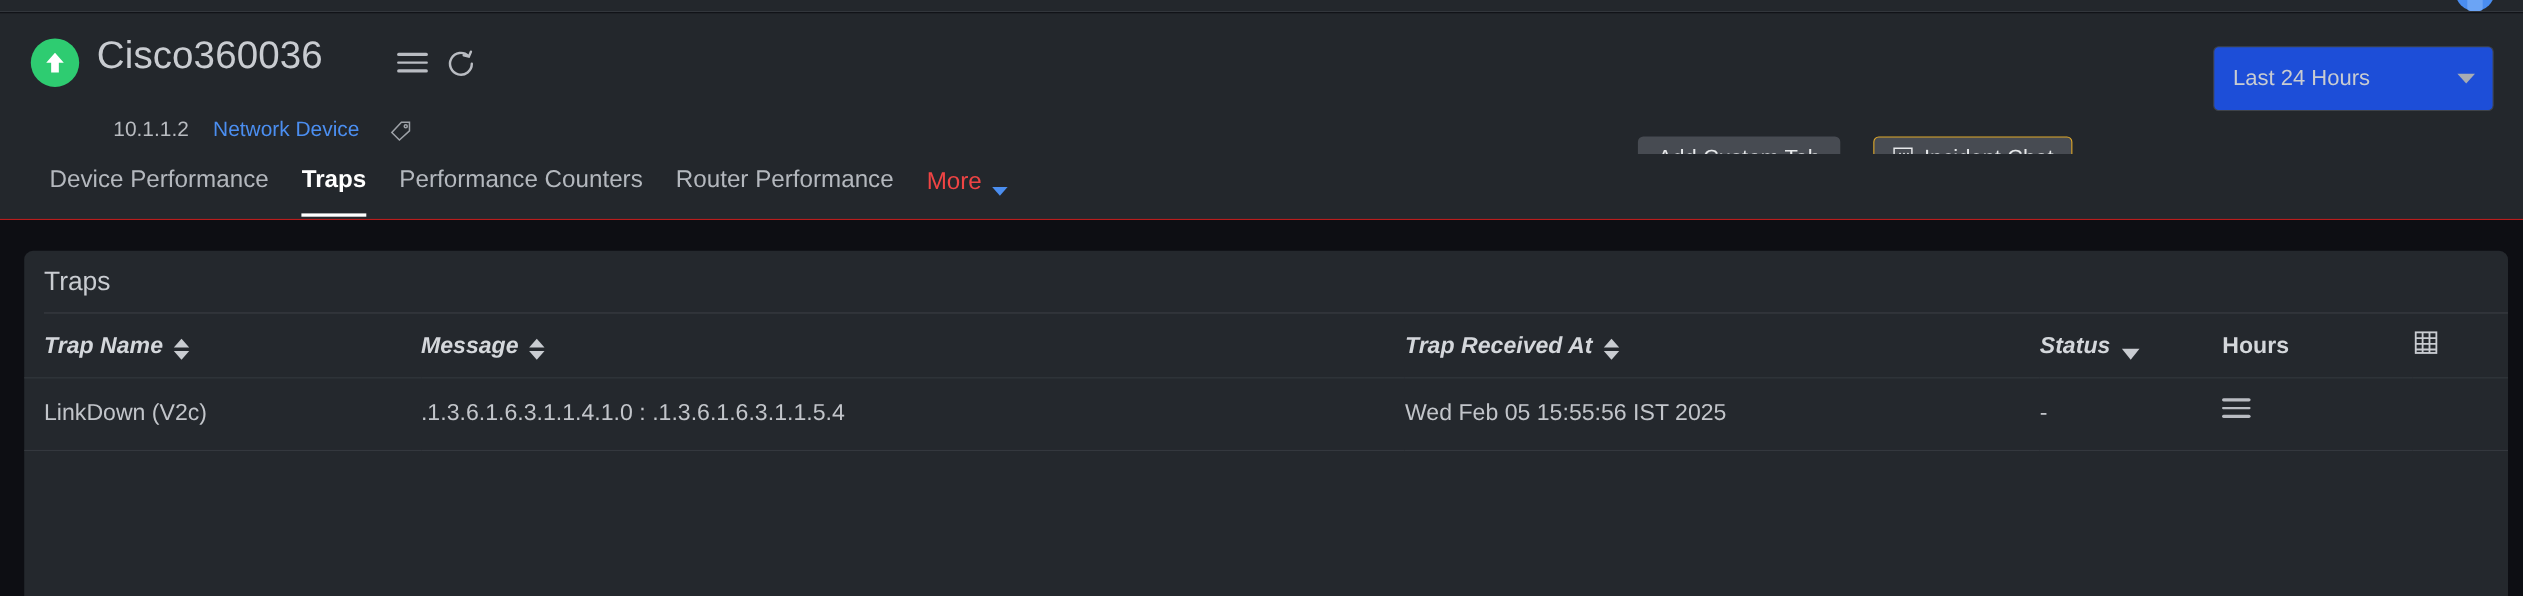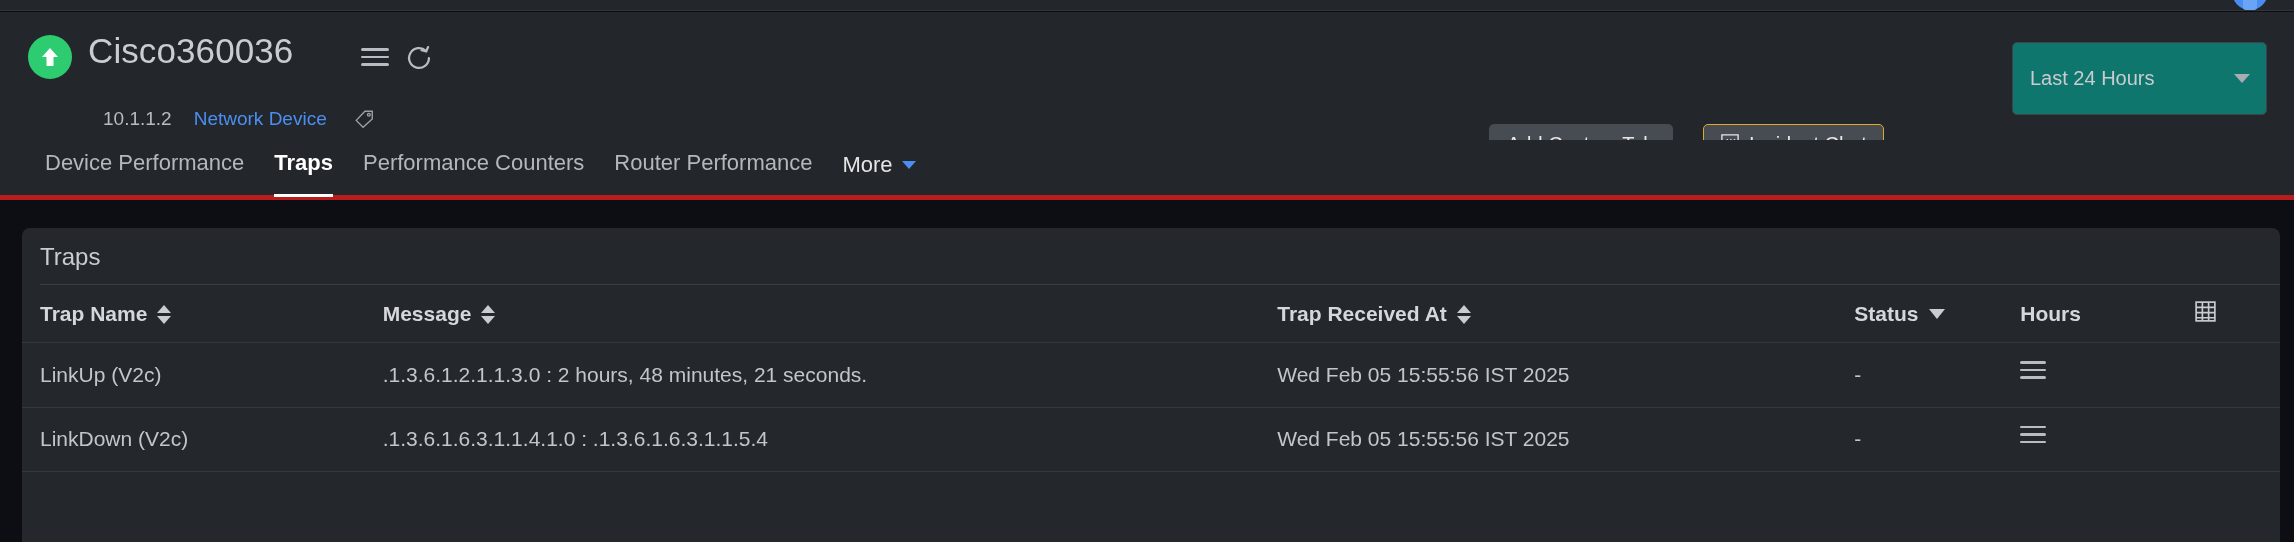--- a/index.html
+++ b/index.html
@@ -56,22 +56,22 @@
   }
 
   .sub-row { position: absolute; left: 103px; top: 96px; display:flex; align-items:center; }
   .ip-text { font-size: 19px; color: #b8bbc0; }
   .dev-type { font-size: 19px; color: #4b8ef0; margin-left: 22px; cursor:pointer; }
   .tag-icon { margin-left: 26px; width: 22px; height: 22px; }
 
   
   .time-select {
     position: absolute; right: 27px; top: 30px;
-    width: 255px; height: 73px;
-    background: #0f766e;
+    width: 255px; height: 59px;
+    background: #1d4ed8;
     border: 1px solid #3e434a; border-radius: 5px;
     display:flex; align-items:center; justify-content:space-between;
     padding: 0 16px 0 17px; cursor: pointer;
   }
   .time-select .label { font-size: 20px; color: #c9ccd1; }
   .caret-down { width:0;height:0;border-left:8px solid transparent;border-right:8px solid transparent;border-top:9px solid #a8acb3; }
 
   
   .add-tab-btn {
     position: absolute; left: 1489px; top: 112px;
@@ -84,33 +84,33 @@
     position: absolute; left: 1703px; top: 112px;
     height: 41px; padding: 0 16px;
     background: #474b52; border: 1.5px solid #e0a92a; border-radius: 5px;
     color: #e6e8ea; font-size: 20px; font-family: "Liberation Sans", sans-serif;
     cursor: pointer; display:flex; align-items:center; gap: 9px;
   }
 
   
   .tabbar {
     position: absolute; top: 140px; left: 0; width: 2294px; height: 60px;
-    background: #23272c; border-bottom: 5px solid #b91c1c;
+    background: #23272c; border-bottom: 1px solid #b91c1c;
     display:flex; align-items:flex-start;
   }
   .tab {
     position: relative; font-size: 22px; color: #b4b8be;
     padding: 10px 0 21px 0; margin-right: 30px; cursor: pointer; white-space: nowrap;
   }
   .tab:first-child { margin-left: 45px; }
   .tab.active { color: #ffffff; font-weight: 600; }
   .tab.active::after {
     content:""; position:absolute; left:0; right:0; bottom:0; height:3px; background:#ffffff;
   }
-  .tab.more { color: #e5e5e5; display:flex; align-items:center; gap:9px; padding-top:12px;}
+  .tab.more { color: #ef4444; display:flex; align-items:flex-end; gap:9px; padding-top:12px;}
   .tab.more .caret { width:0;height:0;border-left:7px solid transparent;border-right:7px solid transparent;border-top:8px solid #4b8ef0; }
 
   
   .panel {
     position: absolute; left: 22px; top: 228px; width: 2258px; height: 314px;
     background: #24282d; border-radius: 8px 8px 0 0;
   }
   .panel-title {
     position: absolute; left: 18px; top: 15px;
     font-size: 24px; color: #c9ccd1;
@@ -142,21 +142,21 @@
   th.c-act, td.c-act   { padding-left: 0px; }
 
   .link-cell { color: #4b8ef0; cursor: pointer; }
 
   .sorter { display:inline-flex; flex-direction:column; gap:3px; margin-left: 10px; vertical-align: middle; cursor:pointer;}
   .sorter .up { width:0;height:0;border-left:7px solid transparent;border-right:7px solid transparent;border-bottom:8px solid #c9ccd1; }
   .sorter .dn { width:0;height:0;border-left:7px solid transparent;border-right:7px solid transparent;border-top:8px solid #c9ccd1; }
   .sorter-single { display:inline-block; margin-left:10px; width:0;height:0;
     border-left:8px solid transparent;border-right:8px solid transparent;border-top:10px solid #c9ccd1; vertical-align: middle; cursor:pointer;}
 
-  .hdr-flex { display:inline-flex; align-items:center; }
+  .hdr-flex { display:inline-flex; align-items:flex-end;font-style:italic; }
 
   .action-menu-icon { display:inline-block; width:26px; cursor:pointer; }
   .action-menu-icon span { display:block; height:2.5px; background:#b9bcc2; border-radius:2px; margin-bottom:5px; }
 
   .grid-icon { width: 25px; height: 25px; cursor:pointer; }
 
   .empty-row td { height: 46px; border-top: 1px solid #34383e; }
 </style>
 </head>
 <body>
@@ -275,30 +275,20 @@
           <span class="grid-icon">
             <svg width="25" height="25" viewBox="0 0 24 24" fill="none" stroke="#c9ccd1" stroke-width="1.6">
               <rect x="3" y="3" width="18" height="18"></rect>
               <path d="M3 8h18M3 13h18M3 18h18M9 3v18M15 3v18"></path>
             </svg>
           </span>
         </th>
       </tr>
     </thead>
     <tbody>
-      <tr>
-        <td class="c-name link-cell">LinkUp (V2c)</td>
-        <td class="c-msg">.1.3.6.1.2.1.1.3.0 : 2 hours, 48 minutes, 21 seconds.</td>
-        <td class="c-recv">Wed Feb 05 15:55:56 IST 2025</td>
-        <td class="c-stat">-</td>
-        <td class="c-act">
-          <span class="action-menu-icon"><span></span><span></span><span></span></span>
-        </td>
-        <td class="c-grid"></td>
-      </tr>
       <tr>
         <td class="c-name link-cell">LinkDown (V2c)</td>
         <td class="c-msg">.1.3.6.1.6.3.1.1.4.1.0 : .1.3.6.1.6.3.1.1.5.4</td>
         <td class="c-recv">Wed Feb 05 15:55:56 IST 2025</td>
         <td class="c-stat">-</td>
         <td class="c-act">
           <span class="action-menu-icon"><span></span><span></span><span></span></span>
         </td>
         <td class="c-grid"></td>
       </tr>

